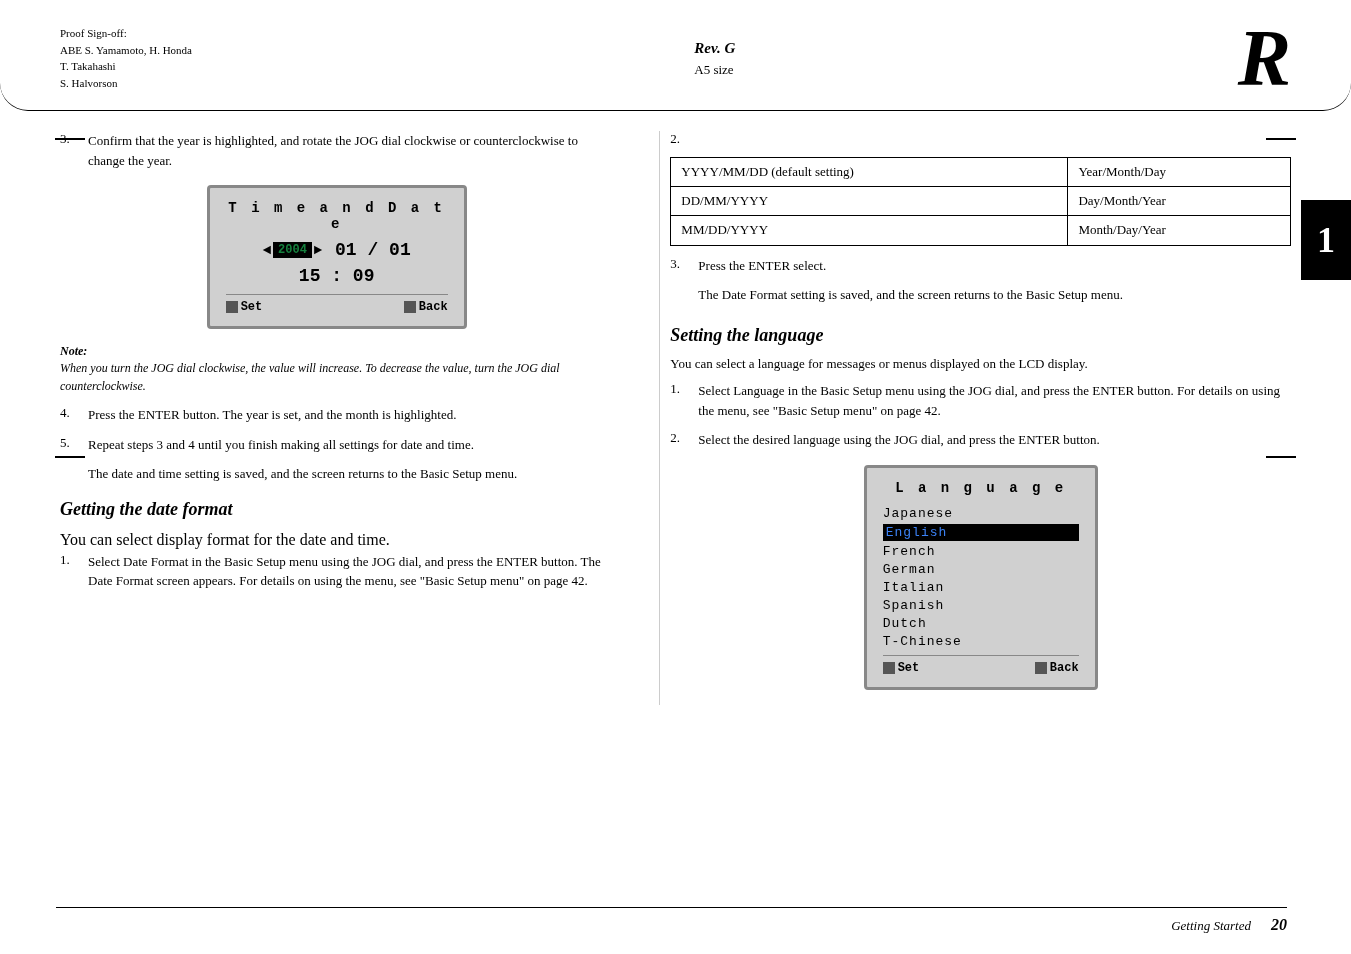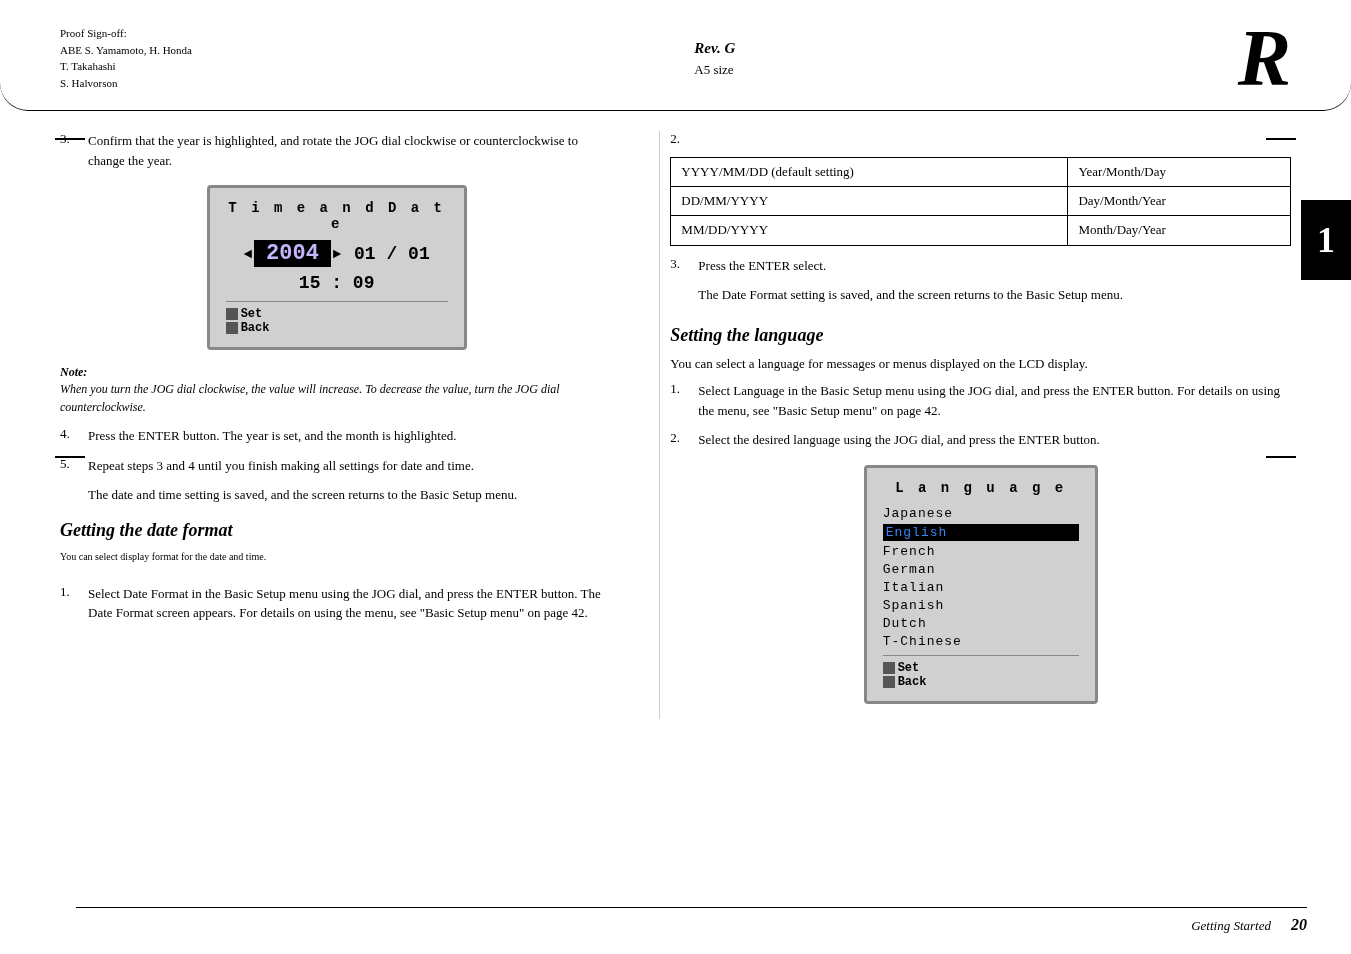--- a/index.html
+++ b/index.html
@@ -144,42 +144,41 @@
       text-align: center;
       margin-bottom: 6px;
       display: flex;
       align-items: center;
       justify-content: center;
       gap: 2px;
     }
 
     .lcd-year-highlight {
       background: #000;
-      color: #c4b5fd;
-      padding: 1px 12px;
-      font-family: 'Courier New', Courier, monospace;
-      font-size: 22px;
+      color: #15803d;
+      padding: 1px 5px;
+      font-family: 'Courier New', Courier, monospace;
+      font-size: 12px;
       font-weight: bold;
     }
 
     .lcd-time-row {
       font-family: 'Courier New', Courier, monospace;
       font-size: 18px;
       font-weight: bold;
       text-align: center;
       margin-bottom: 8px;
     }
 
     .lcd-buttons {
       display: flex;
       justify-content: space-between;
       margin-top: 6px;
       border-top: 1px solid #888;
       padding-top: 5px;
-      flex-direction: column;
     }
 
     .lcd-btn {
       font-family: 'Courier New', Courier, monospace;
       font-size: 12px;
       font-weight: bold;
       display: flex;
       align-items: center;
       gap: 3px;
     }
@@ -281,21 +280,21 @@
       align-items: center;
       justify-content: center;
       font-size: 36px;
       font-weight: bold;
     }
 
     
     .footer {
       position: absolute;
       bottom: 20px;
-      right: 44px;
+      right: 64px;
       font-style: italic;
       font-size: 13px;
       display: flex;
       align-items: baseline;
       gap: 20px;
       border-top: 1px solid #000;
       width: calc(100% - 120px);
       padding-top: 8px;
       justify-content: flex-end;
     }
@@ -406,21 +405,21 @@
         <span class="list-text">Press the ENTER button. The year is set, and the month is highlighted.</span>
       </div>
 
       <div class="list-item">
         <span class="list-num">5.</span>
         <span class="list-text">Repeat steps 3 and 4 until you finish making all settings for date and time.</span>
       </div>
       <div class="sub-text">The date and time setting is saved, and the screen returns to the Basic Setup menu.</div>
 
       <div class="section-heading">Getting the date format</div>
-      <div style="font-size:10px; line-height:1.5; margin-bottom:20px;">You can select display format for the date and time.</div>
+      <div style="font-size:16px; line-height:1.5; margin-bottom:0;">You can select display format for the date and time.</div>
 
       <div class="list-item">
         <span class="list-num">1.</span>
         <span class="list-text">Select Date Format in the Basic Setup menu using the JOG dial, and press the ENTER button. The Date Format screen appears. For details on using the menu, see "Basic Setup menu" on page 42.</span>
       </div>
 
     </div>
 
     <div class="right-column">
 

